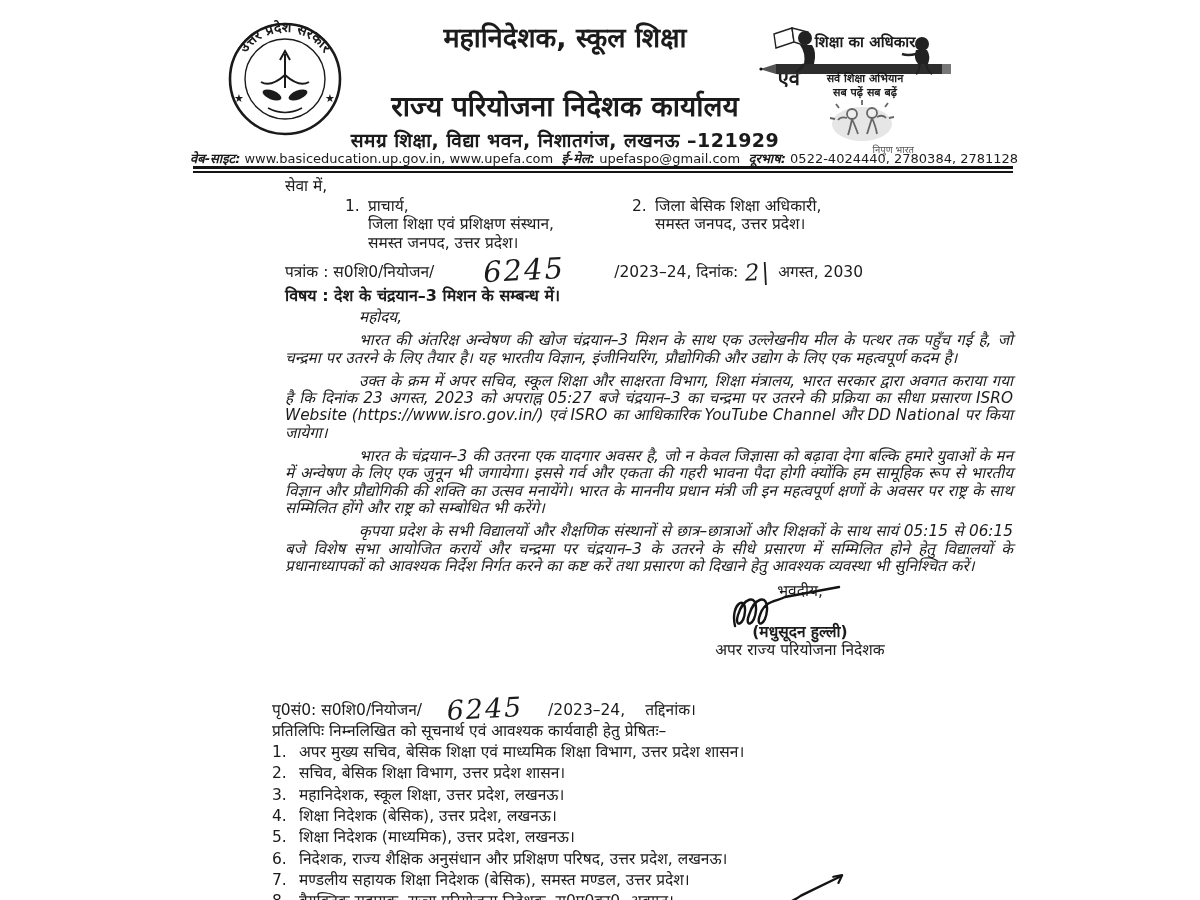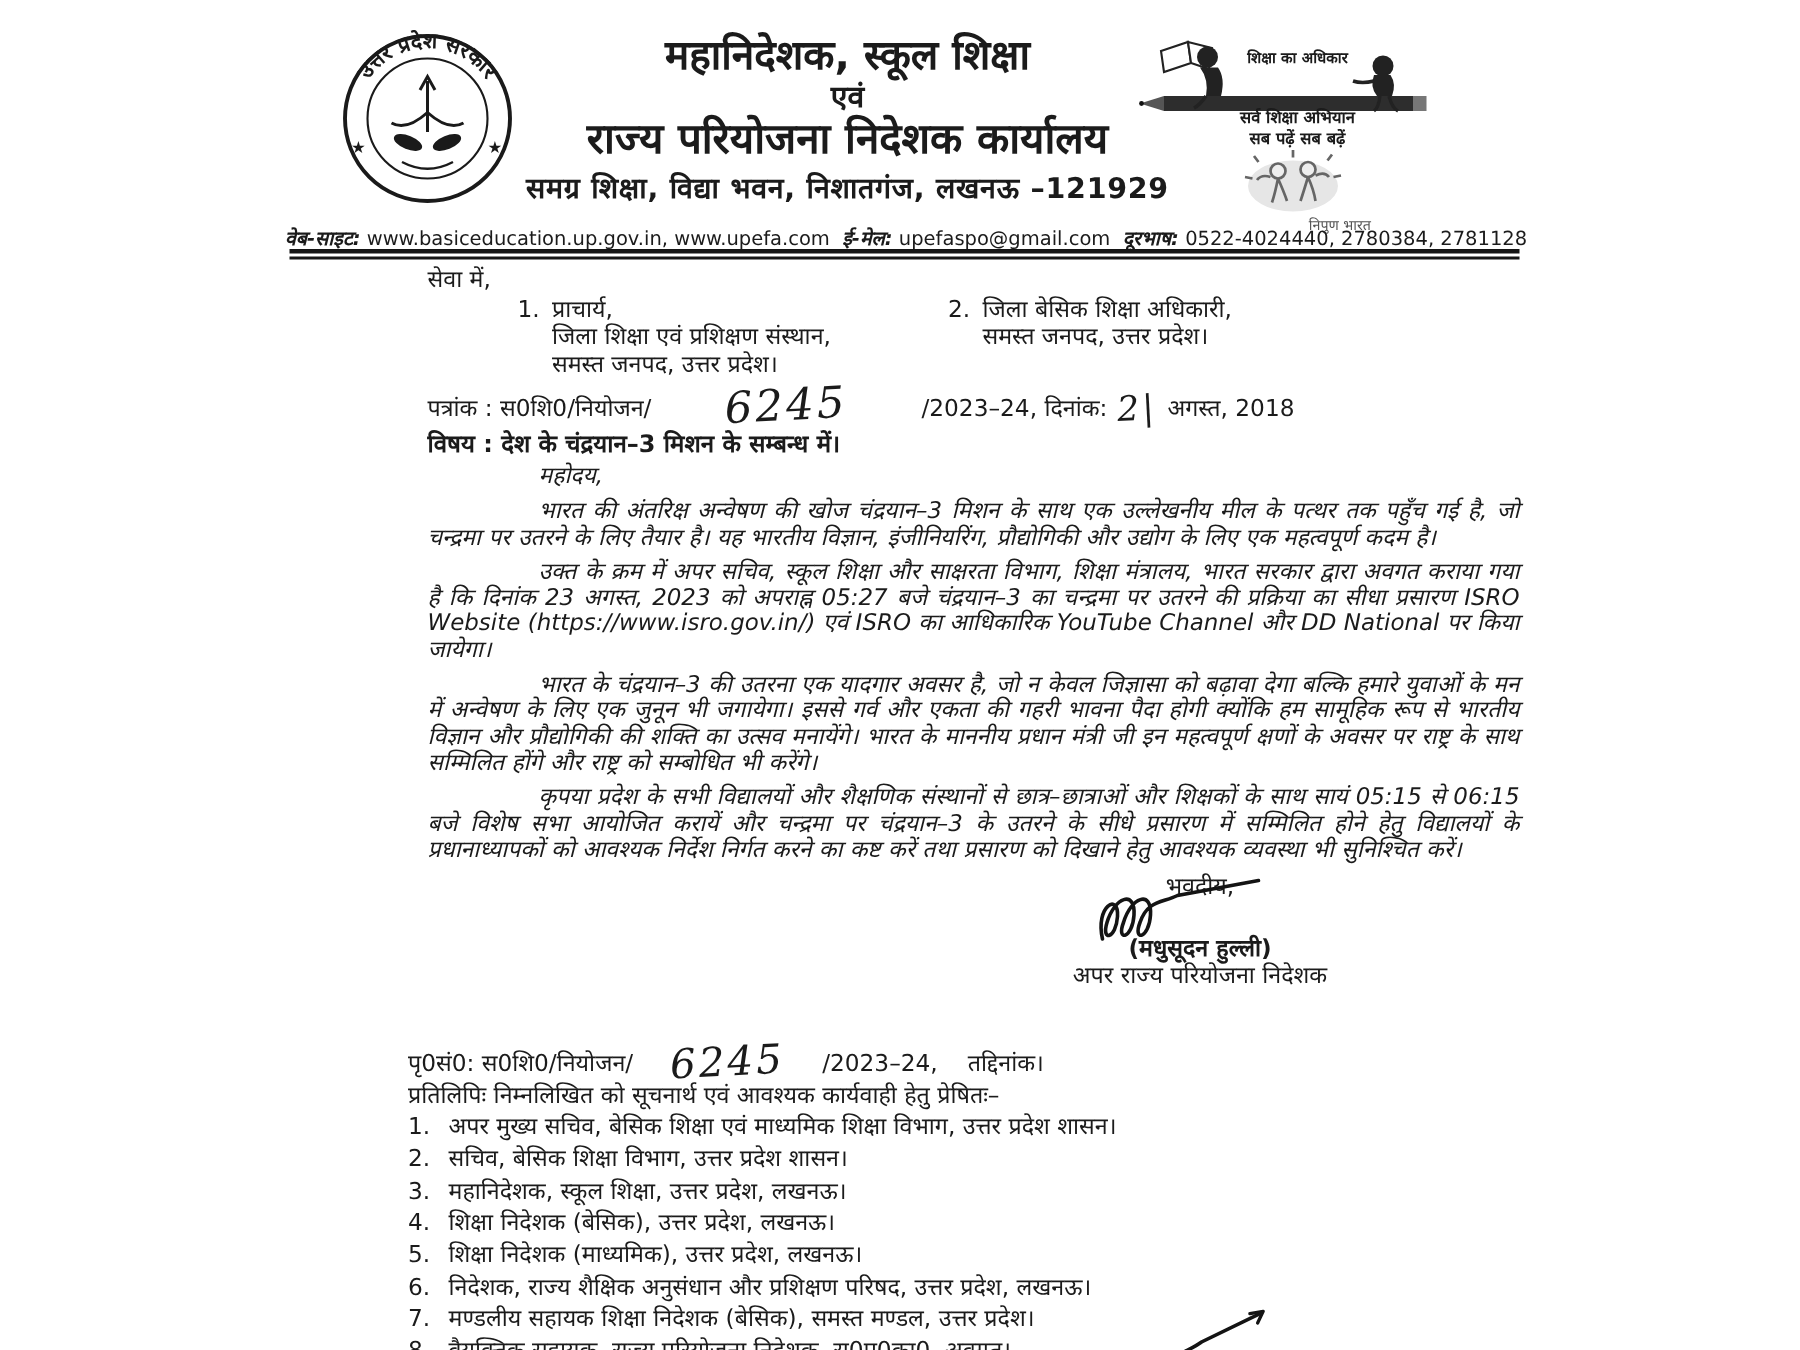--- a/index.html
+++ b/index.html
@@ -6,27 +6,27 @@
   body{
     width:1200px;height:900px;position:relative;overflow:hidden;
     background:#ffffff;color:#1b1b1b;
     font-family:"DejaVu Sans","Liberation Sans",sans-serif;
     -webkit-font-smoothing:antialiased;
   }
   .abs{position:absolute;}
   
   .titles{left:330px;top:22px;width:470px;text-align:center;line-height:1.15;}
   .t1{font-size:27px;font-weight:bold;}
-  .t2{font-size:20px;font-weight:bold;margin-top:0;}
+  .t2{font-size:20px;font-weight:bold;margin-top:14px;text-align:right;}
   .t3{font-size:28px;font-weight:bold;margin-top:1px;}
   .addr{font-size:19px;font-weight:bold;margin-top:7px;letter-spacing:.5px;}
   .contact{left:190px;top:149px;width:824px;text-align:center;font-size:13px;white-space:nowrap;}
   .contact b{font-weight:bold;font-style:italic;}
   .rule{left:193px;top:166px;width:820px;height:2px;border-top:3px solid #141414;border-bottom:2px solid #141414;}
-  .rte-title{left:799px;top:31px;width:132px;text-align:center;font-size:10px;font-weight:600;}
+  .rte-title{left:799px;top:31px;width:132px;text-align:center;font-size:15px;font-weight:600;}
   .ssa1{left:797px;top:70px;width:136px;text-align:center;font-size:11px;font-weight:600;}
   .ssa2{left:797px;top:84px;width:136px;text-align:center;font-size:11px;font-weight:600;}
   .nipun-cap{left:810px;top:143px;width:104px;text-align:right;font-size:9.5px;color:#555;}
   
   .col{left:285px;top:177px;width:728px;font-size:15.5px;line-height:18.5px;}
   .addr-row{display:flex;margin-top:1px;}
   .addr-col1{margin-left:60px;width:287px;}
   .addr-col2{width:auto;}
   .addr-item{display:flex;}
   .addr-num{width:23px;flex:none;}
@@ -154,21 +154,21 @@
         <div>समस्त जनपद, उत्तर प्रदेश।</div>
       </span>
     </div>
   </div>
 
   <div class="ref-line">
     <span>पत्रांक : स0शि0/नियोजन/</span>
     <span class="hand hand-no1">6245</span>
     <span>/2023–24, दिनांक:</span>
     <span class="hand hand-day">2|</span>
-    <span>अगस्त, 2018</span>
+    <span>अगस्त, 2030</span>
   </div>
 
   <div class="subject">विषय : देश के चंद्रयान–3 मिशन के सम्बन्ध में।</div>
 
   <div class="bodytext">
     <p class="greeting">महोदय,</p>
     <p>भारत की अंतरिक्ष अन्वेषण की खोज चंद्रयान–3 मिशन के साथ एक उल्लेखनीय मील के पत्थर तक पहुँच गई है, जो चन्द्रमा पर उतरने के लिए तैयार है। यह भारतीय विज्ञान, इंजीनियरिंग, प्रौद्योगिकी और उद्योग के लिए एक महत्वपूर्ण कदम है।</p>
     <p>उक्त के क्रम में अपर सचिव, स्कूल शिक्षा और साक्षरता विभाग, शिक्षा मंत्रालय, भारत सरकार द्वारा अवगत कराया गया है कि दिनांक 23 अगस्त, 2023 को अपराह्न 05:27 बजे चंद्रयान–3 का चन्द्रमा पर उतरने की प्रक्रिया का सीधा प्रसारण ISRO Website (https://www.isro.gov.in/) एवं ISRO का आधिकारिक YouTube Channel और DD National पर किया जायेगा।</p>
     <p>भारत के चंद्रयान–3 की उतरना एक यादगार अवसर है, जो न केवल जिज्ञासा को बढ़ावा देगा बल्कि हमारे युवाओं के मन में अन्वेषण के लिए एक जुनून भी जगायेगा। इससे गर्व और एकता की गहरी भावना पैदा होगी क्योंकि हम सामूहिक रूप से भारतीय विज्ञान और प्रौद्योगिकी की शक्ति का उत्सव मनायेंगे। भारत के माननीय प्रधान मंत्री जी इन महत्वपूर्ण क्षणों के अवसर पर राष्ट्र के साथ सम्मिलित होंगे और राष्ट्र को सम्बोधित भी करेंगे।</p>
     <p>कृपया प्रदेश के सभी विद्यालयों और शैक्षणिक संस्थानों से छात्र–छात्राओं और शिक्षकों के साथ सायं 05:15 से 06:15 बजे विशेष सभा आयोजित करायें और चन्द्रमा पर चंद्रयान–3 के उतरने के सीधे प्रसारण में सम्मिलित होने हेतु विद्यालयों के प्रधानाध्यापकों को आवश्यक निर्देश निर्गत करने का कष्ट करें तथा प्रसारण को दिखाने हेतु आवश्यक व्यवस्था भी सुनिश्चित करें।</p>

